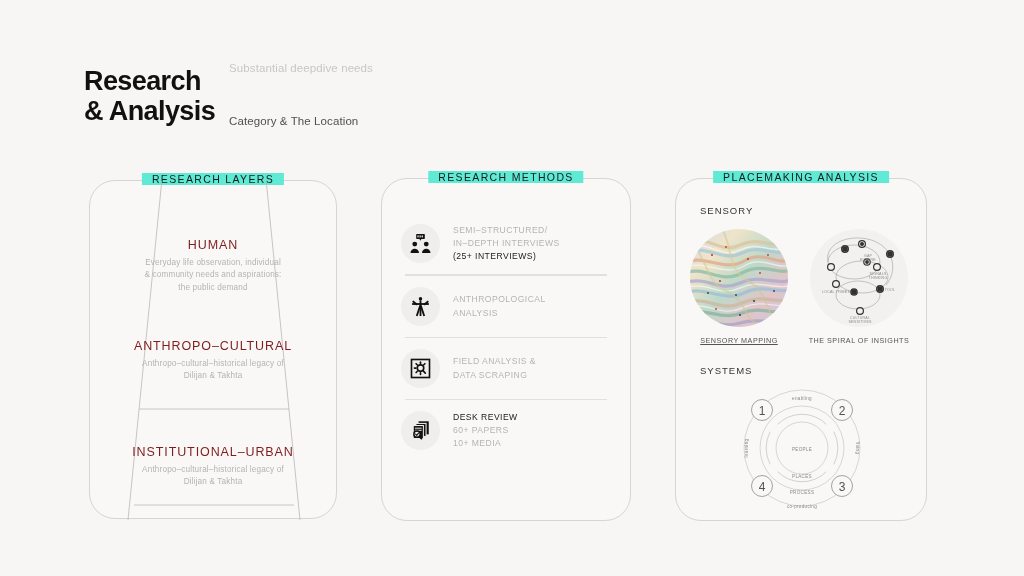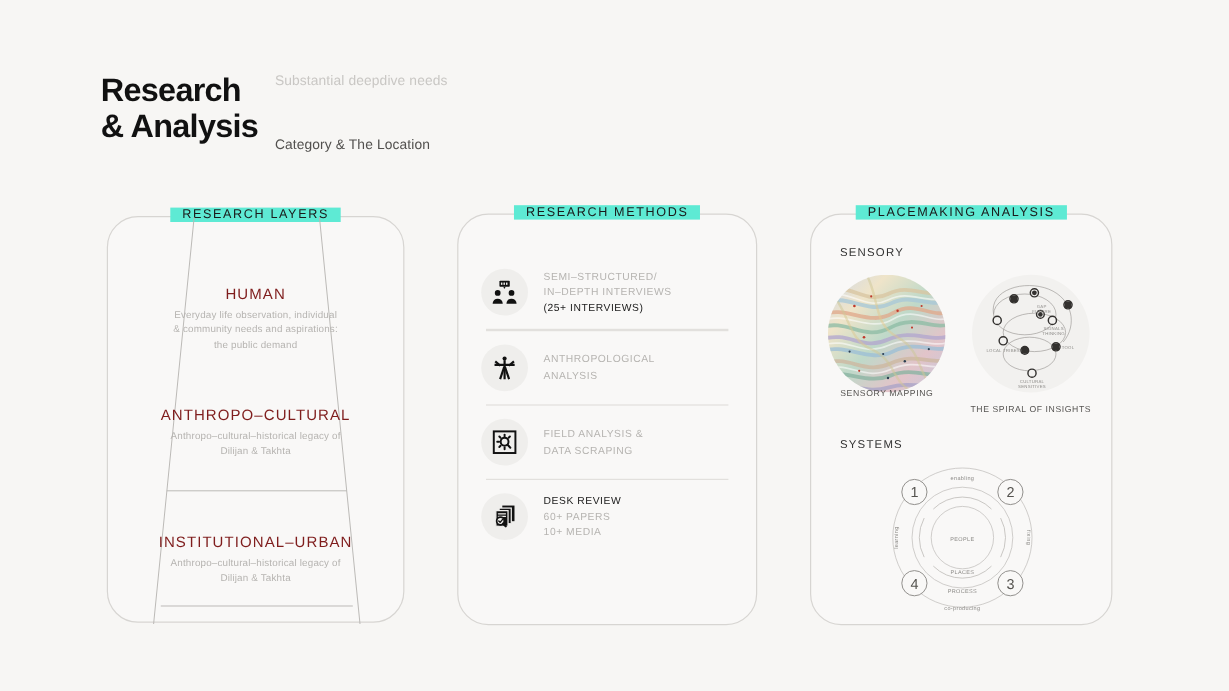--- a/index.html
+++ b/index.html
@@ -5,21 +5,21 @@
   * { box-sizing: border-box; margin: 0; padding: 0; }
   html, body {
     width: 1024px; height: 576px;
     background: #f7f6f4;
     font-family: "Liberation Sans", sans-serif;
     overflow: hidden;
   }
   .stage { position: relative; width: 1024px; height: 576px; }
 
   
-  .header { position: absolute; left: 84px; top: 60px; display: flex; align-items: flex-start; }
+  .header { position: absolute; left: 84px; top: 60px; display: flex; align-items: center; }
   .title-block { font-weight: 700; font-size: 27px; line-height: 1.12; letter-spacing: -0.6px; color: #111111; }
   .subtitle-block { margin-left: 14px; padding-bottom: 3px; font-size: 11.5px; line-height: 1.45; letter-spacing: 0.1px; }
   .sub-1 { color: #c9c7c4; }
   .sub-2 { color: #52504e; margin-top: 36px; }
 
   
   .panel {
     position: absolute;
     border: 1px solid #d7d5d2;
     border-radius: 26px;
@@ -76,21 +76,21 @@
   }
   .spiral-disc {
     position: absolute; left: 134px; top: 50px;
     width: 98px; height: 98px; border-radius: 50%;
     background: #f2f1ef; overflow: hidden;
   }
   .disc-caption {
     position: absolute; font-size: 7.2px; letter-spacing: 0.5px; color: #565452;
     text-align: center; width: 110px;
   }
-  #cap-sensory { left: 8px; top: 144px; }
+  #cap-sensory { left: 8px; top: 157px; text-decoration: underline; }
   #cap-spiral { left: 128px; top: 157px; }
 
   .systems-wrap { position: absolute; left: 18px; top: 205px; width: 216px; height: 128px; }
 
   .tiny { font-size: 3.6px; fill: #8d8b88; letter-spacing: 0.2px; }
 </style>
 </head>
 <body>
 
 <div class="stage">

